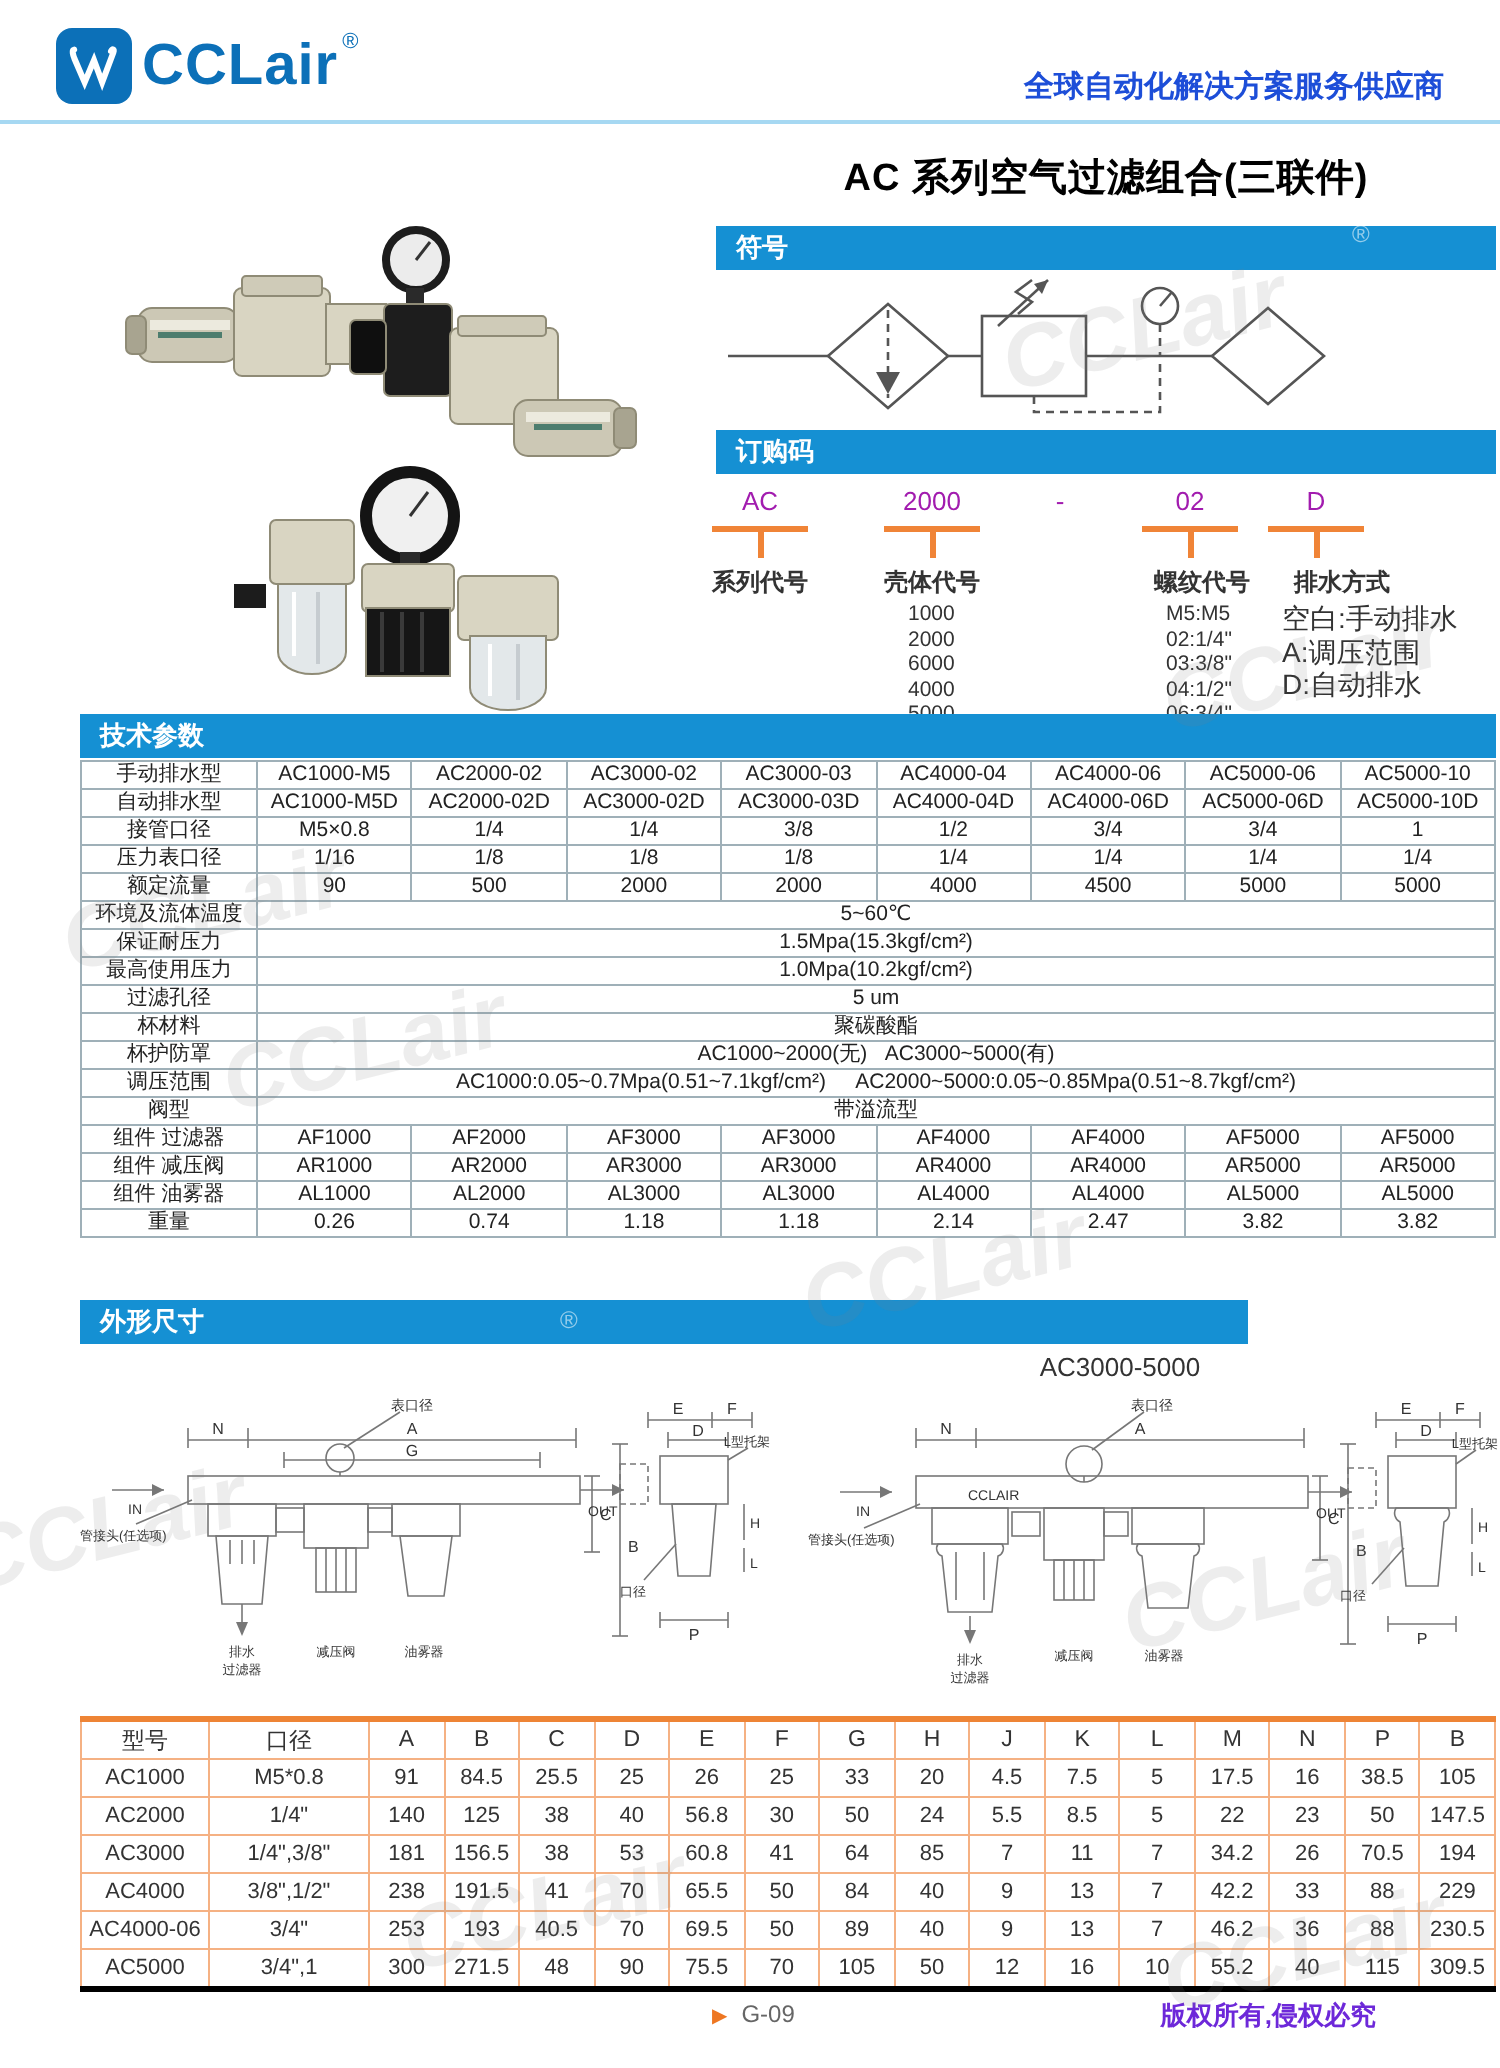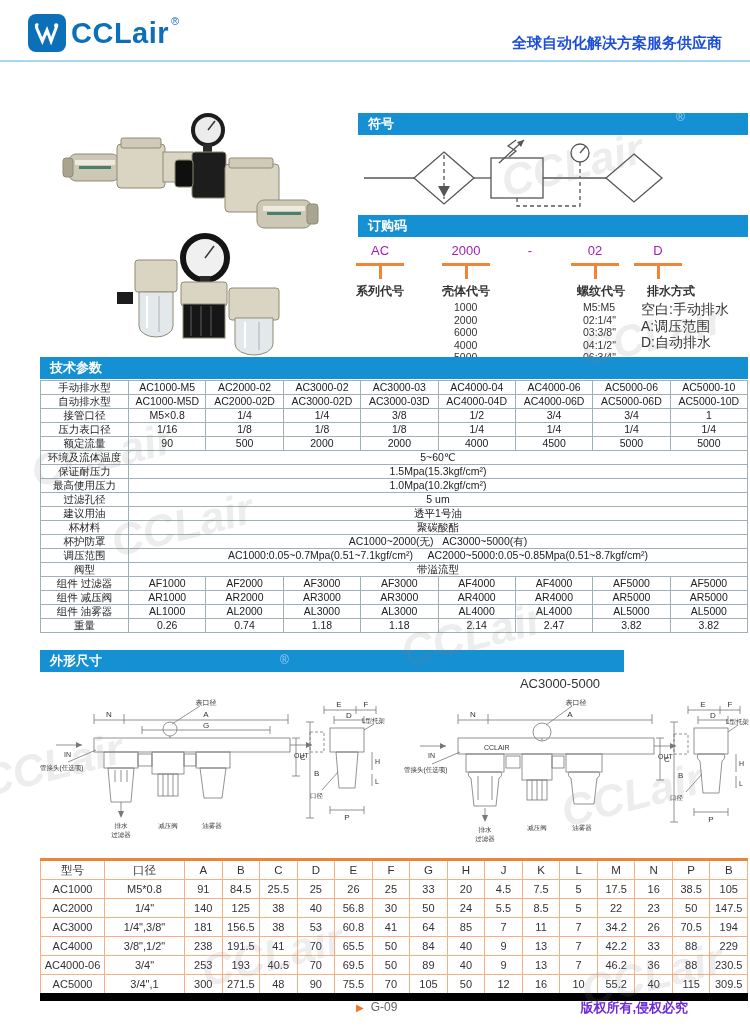--- a/index.html
+++ b/index.html
@@ -43,21 +43,21 @@
   
   .model-label{position:absolute;top:676px;font-size:13px;color:#333;text-align:center;}
   .model-left{left:60px;width:345px;}
   .model-right{left:405px;width:310px;}
   .draw{position:absolute;top:694px;}
   .draw-left{left:38px;}
   .draw-right{left:402px;}
   .draw svg text{font-family:"Liberation Sans","DejaVu Sans",sans-serif;fill:#333;}
   
   .dim-table{position:absolute;left:40px;top:858px;width:708px;border-collapse:collapse;font-size:11px;color:#333;
-             border-top:3px solid #ee8435;border-bottom:8px solid #000000;table-layout:fixed;}
+             border-top:3px solid #ee8435;border-bottom:3px solid #000000;table-layout:fixed;}
   .dim-table th,.dim-table td{border:1px solid #f5b183;height:18px;text-align:center;font-weight:normal;
              padding:0;overflow:hidden;white-space:nowrap;}
   .dim-table th{font-size:11.5px;}
   .col-model{width:64px;}
   .col-bore{width:80px;}
   
   .footer-page{position:absolute;left:356px;top:1000px;font-size:12px;color:#666;}
   .footer-page .tri{color:#ee7722;font-size:10px;margin-right:7px;}
   .footer-copy{position:absolute;right:62px;top:999px;font-size:13px;font-weight:bold;color:#6d28d9;}
   
@@ -74,20 +74,21 @@
       <svg width="28" height="28" viewBox="0 0 24 24">
         <path d="M3.5 5 C2.4 5.2 3 7.2 3.6 8.8 L8 19 L12 9.5 L15.5 19 L20.3 6.2 C20.8 4.8 19.8 4.4 19.3 5.6" stroke="#ffffff" stroke-width="2.6" fill="none" stroke-linecap="round"></path>
       </svg>
     </div>
     <span class="logo-text">CCLair</span>
     <span class="logo-reg">®</span>
   </div>
   <div class="tagline">全球自动化解决方案服务供应商</div>
   <div class="header-rule"></div>
 
+  <div class="page-title">AC 系列空气过滤组合(三联件)</div>
 
   <div class="photos">
     <svg width="300" height="265" viewBox="0 0 300 265">
 
       <g stroke="#8f8b76" stroke-width="1">
         <rect x="14" y="62" width="50" height="27" rx="7" fill="#ccc8b5"></rect>
         <rect x="8" y="66" width="10" height="19" rx="3" fill="#a8a490"></rect>
         <rect x="20" y="68" width="40" height="5" fill="#eceade" stroke="none"></rect>
         <rect x="24" y="74" width="32" height="3" fill="#4d7d6e" stroke="none"></rect>
         <rect x="62" y="52" width="48" height="44" rx="4" fill="#d9d5c2"></rect>
@@ -281,24 +282,20 @@
           <td class="lbl">保证耐压力</td>
           <td colspan="8">1.5Mpa(15.3kgf/cm²)</td>
         </tr>
         <tr>
           <td class="lbl">最高使用压力</td>
           <td colspan="8">1.0Mpa(10.2kgf/cm²)</td>
         </tr>
         <tr>
           <td class="lbl">过滤孔径</td>
           <td colspan="8">5 um</td>
-        </tr>
-        <tr>
-          <td class="lbl">建议用油</td>
-          <td colspan="8">透平1号油</td>
         </tr>
         <tr>
           <td class="lbl">杯材料</td>
           <td colspan="8">聚碳酸酯</td>
         </tr>
         <tr>
           <td class="lbl">杯护防罩</td>
           <td colspan="8">AC1000~2000(无)&nbsp;&nbsp;&nbsp;AC3000~5000(有)</td>
         </tr>
         <tr>

